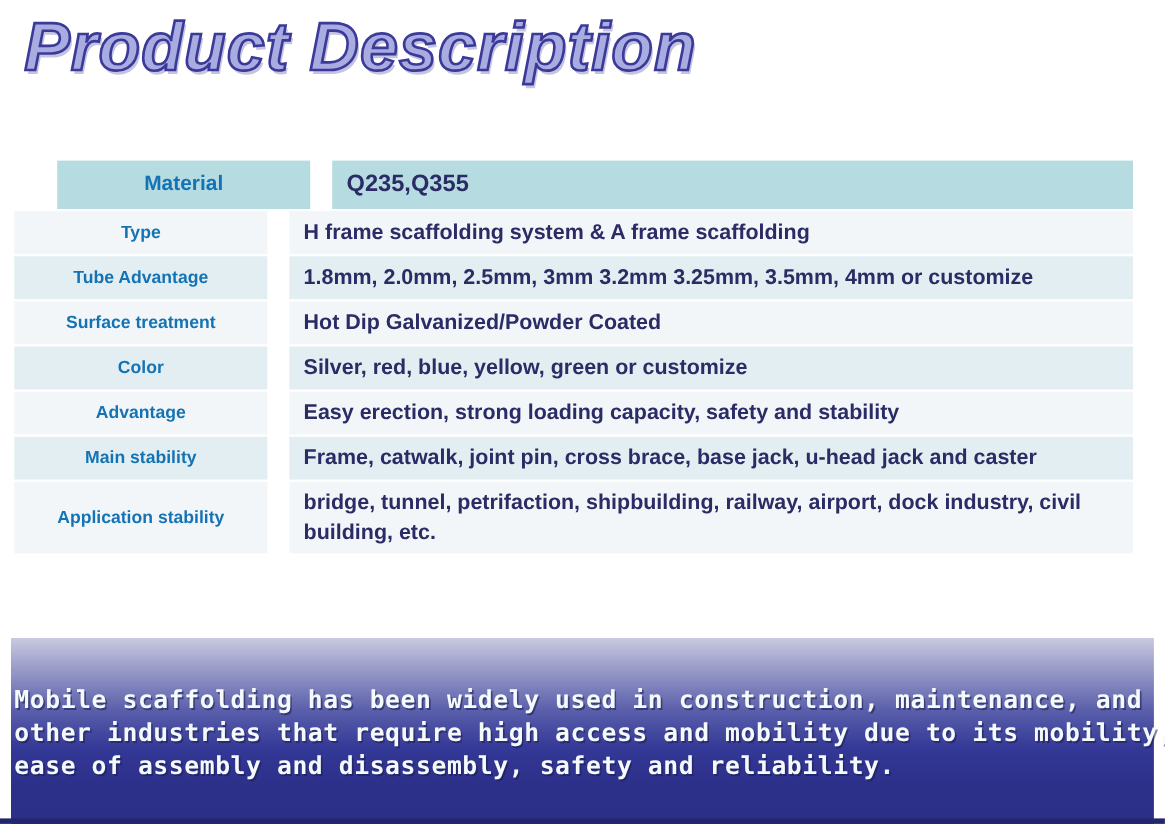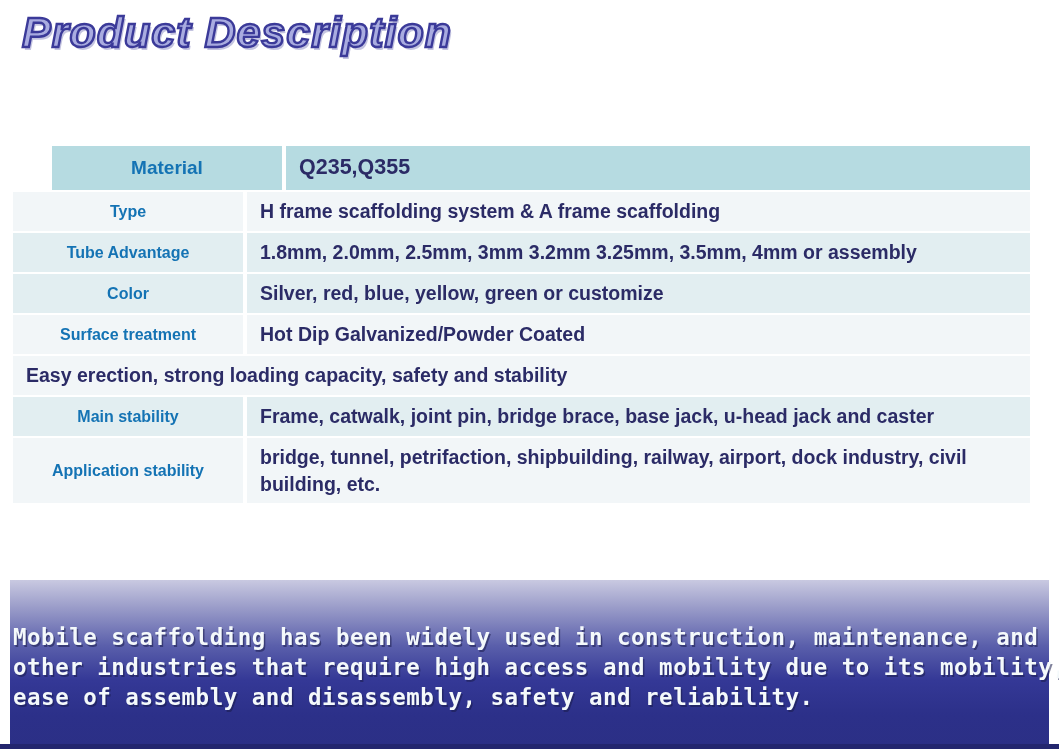--- a/index.html
+++ b/index.html
@@ -13,21 +13,21 @@
     height: 749px;
     overflow: hidden;
     font-family: "Liberation Sans", sans-serif;
   }
 
   
   .page-title {
     position: absolute;
     left: 22px;
     top: 8px;
-    font-size: 43px;
+    font-size: 62px;
     font-weight: bold;
     font-style: italic;
     letter-spacing: 1px;
     color: #a9ace0;
     -webkit-text-stroke: 2.4px #3b3a99;
     text-shadow: 2px 3px 0 rgba(59, 58, 153, 0.30);
     white-space: nowrap;
   }
 
   
@@ -56,20 +56,21 @@
   }
   .spec-row .cell-value {
     flex: 1;
     display: flex;
     align-items: center;
     padding: 4px 14px 4px 13px;
     color: #2b2b66;
     font-weight: bold;
     font-size: 19.5px;
     line-height: 1.35;
+    margin-left: 16px;
   }
   .spec-row.header-row {
     min-height: 44px;
     padding-left: 39px;
   }
   .spec-row.header-row .cell-label { font-size: 19px; background: #b6dbe1; }
   .spec-row.header-row .cell-value { font-size: 21.5px; background: #b6dbe1; }
   .spec-row.tint-row  .cell-label,
   .spec-row.tint-row  .cell-value { background: #e2eef1; }
   .spec-row.light-row .cell-label,
@@ -129,40 +130,41 @@
   </div>
 
 
   <div class="spec-row light-row">
     <div class="cell-label">Type</div>
     <div class="cell-value">H frame scaffolding system &amp; A frame scaffolding</div>
   </div>
 
   <div class="spec-row tint-row">
     <div class="cell-label">Tube Advantage</div>
-    <div class="cell-value">1.8mm, 2.0mm, 2.5mm, 3mm 3.2mm 3.25mm, 3.5mm, 4mm or assembly</div>
+    <div class="cell-value">1.8mm, 2.0mm, 2.5mm, 3mm 3.2mm 3.25mm, 3.5mm, 4mm or customize</div>
+  </div>
+
+  <div class="spec-row light-row">
+    <div class="cell-label">Surface treatment</div>
+    <div class="cell-value">Hot Dip Galvanized/Powder Coated</div>
   </div>
 
   <div class="spec-row tint-row">
     <div class="cell-label">Color</div>
     <div class="cell-value">Silver, red, blue, yellow, green or customize</div>
   </div>
 
   <div class="spec-row light-row">
-    <div class="cell-label">Surface treatment</div>
-    <div class="cell-value">Hot Dip Galvanized/Powder Coated</div>
-  </div>
-
-  <div class="spec-row light-row">
+    <div class="cell-label">Advantage</div>
     <div class="cell-value">Easy erection, strong loading capacity, safety and stability</div>
   </div>
 
   <div class="spec-row tint-row">
     <div class="cell-label">Main stability</div>
-    <div class="cell-value">Frame, catwalk, joint pin, bridge brace, base jack, u-head jack and caster</div>
+    <div class="cell-value">Frame, catwalk, joint pin, cross brace, base jack, u-head jack and caster</div>
   </div>
 
   <div class="spec-row light-row tall-row">
     <div class="cell-label">Application stability</div>
     <div class="cell-value">bridge, tunnel, petrifaction, shipbuilding, railway, airport, dock industry, civil building, etc.</div>
   </div>
 
 </div>
 
 <div class="description-banner">

